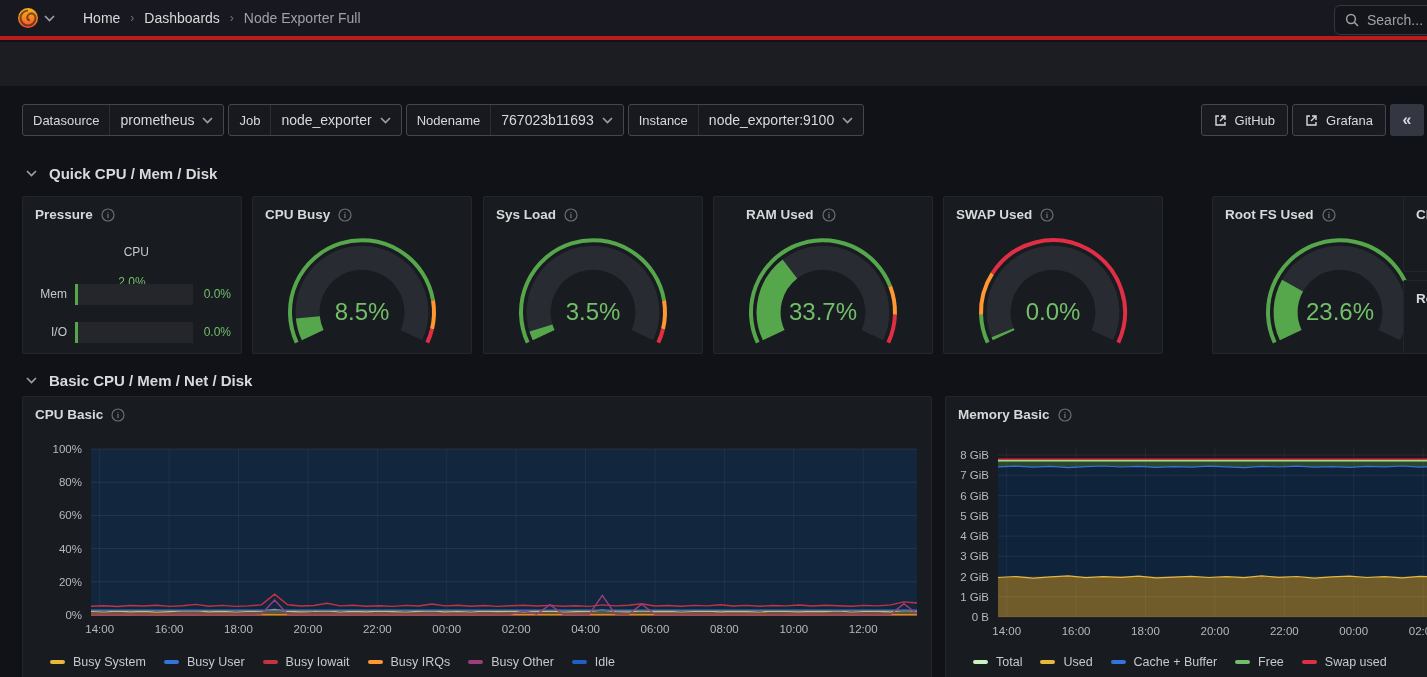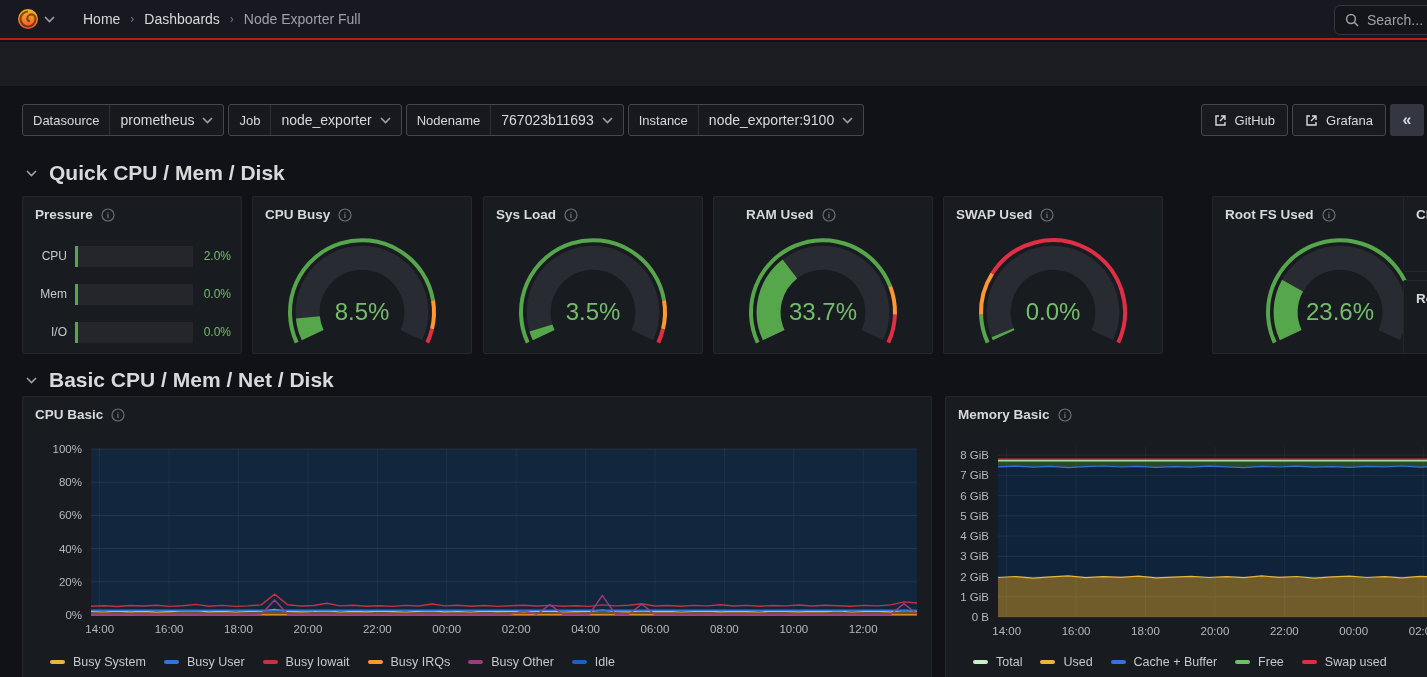--- a/index.html
+++ b/index.html
@@ -5,21 +5,21 @@
   * { margin:0; padding:0; box-sizing:border-box; }
   html,body { width:1427px; height:677px; }
   body {
     position:relative; overflow:hidden;
     background:#111218; color:#D8D9DA;
     font-family:"Liberation Sans", sans-serif;
     font-size:13px;
   }
   
   .topnav { position:absolute; left:0; top:0; width:1427px; height:40px;
-    background:#181920; border-bottom:2px solid #b91c1c;
+    background:#181920; border-bottom:4px solid #b91c1c;
     display:flex; align-items:center; padding:15px 16px; }
   .logo-wrap { display:flex; align-items:center; gap:4px; cursor:pointer; }
   .crumbs { display:flex; align-items:center; gap:10px; margin-left:28px; font-size:14px; font-weight:500; }
   .crumb { color:#D8D9DA; cursor:pointer; }
   .crumb.current { color:#9DA1A8; font-weight:400; }
   .crumb-sep { color:#6f7379; font-size:12px; }
   .searchbox { position:absolute; left:1334px; top:5px; width:110px; height:30px;
     border:1px solid #34373E; border-radius:6px; background:#14151a;
     display:flex; align-items:center; gap:8px; padding:0 10px; color:#9DA1A8; font-size:14px; }
   
@@ -35,21 +35,21 @@
   .chev { width:11px; height:7px; flex:0 0 auto; }
   .spacer { flex:1; }
   .linkbtn { display:flex; align-items:center; gap:8px; height:32px; padding:0 12px;
     border:1px solid #43464E; border-radius:3px; background:#181A20; color:#D8D9DA;
     font-size:13px; font-weight:500; cursor:pointer; }
   .collapse-btn { width:34px; height:32px; border-radius:3px; background:#343741;
     color:#D8D9DA; font-size:16px; display:flex; align-items:center; justify-content:center;
     cursor:pointer; font-weight:700; }
   
   .section-hdr { position:absolute; left:26px; height:26px; display:flex; align-items:center;
-    gap:12px; font-size:21px; font-weight:700; color:#D8D9DA; cursor:pointer; }
+    gap:12px; font-size:15px; font-weight:700; color:#D8D9DA; cursor:pointer; }
   .section-hdr.s1 { top:160px; }
   .section-hdr.s2 { top:367px; }
   
   .panel { position:absolute; background:#181B20; border:1px solid #24262C; border-radius:2px; overflow:hidden; }
   .panel-title { display:flex; align-items:center; gap:8px; padding:10px 12px 0 12px;
     font-size:13.5px; font-weight:600; color:#D8D9DA; }
   .info-ic { opacity:.75; cursor:pointer; display:inline-flex; }
   
   .pressure-row { position:absolute; left:10px; right:10px; height:22px;
     display:flex; align-items:center; gap:8px; }
@@ -168,21 +168,21 @@
 <div class="panel" style="left:22px;top:196px;width:220px;height:158px;">
   <div class="panel-title">
       <span>Pressure</span>
     <span class="info-ic">
       <svg width="14" height="14" viewBox="0 0 14 14">
           <circle cx="7" cy="7" r="6" fill="none" stroke="#85888E" stroke-width="1.2"></circle>
           <text x="7" y="10" text-anchor="middle" font-size="8.5" fill="#85888E" font-family="Liberation Serif, serif">i</text>
         </svg>
     </span>
   </div>
-  <div class="pressure-row" style="top:48px;">
+  <div class="pressure-row" style="top:48px;flex-direction:column;">
     <span class="pr-label">CPU</span>
     <span class="pr-bar">
         <span class="pr-fill" style="width: 3px;"></span>
       </span>
     <span class="pr-val">2.0%</span>
   </div>
   <div class="pressure-row" style="top:86px;">
     <span class="pr-label">Mem</span>
     <span class="pr-bar">
         <span class="pr-fill" style="width: 3px;"></span>

